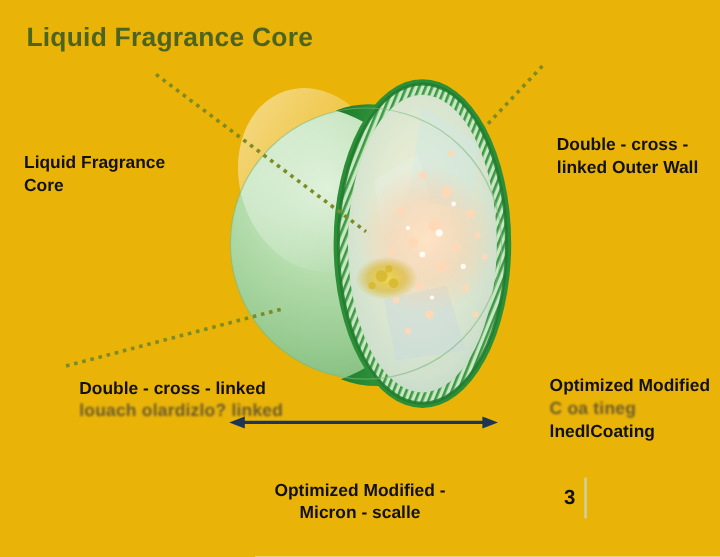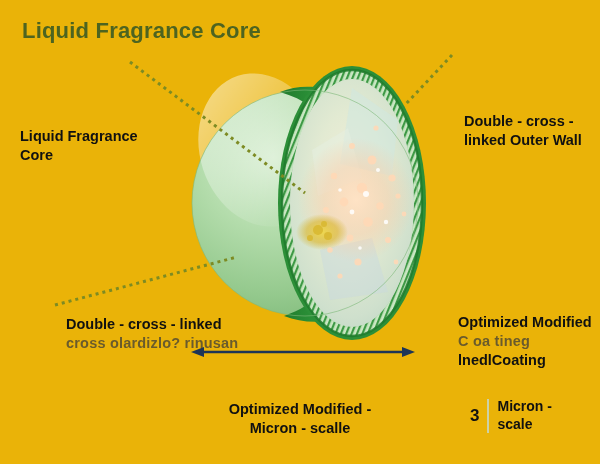--- a/index.html
+++ b/index.html
@@ -222,30 +222,29 @@
   </div>
 
   <div id="title">Liquid Fragrance Core</div>
 
   <div class="label" id="label-left-core">Liquid Fragrance Core</div>
 
   <div class="label" id="label-right-wall">Double - cross - linked Outer Wall</div>
 
   <div class="label" id="label-left-mod">
     <div>Double - cross - linked</div>
-    <div class="ghost">cross olardizlo? rinusan</div>
+    <div class="ghost">louach olardizlo? linked</div>
   </div>
 
   <div class="label" id="label-right-mod">
     <div>Optimized Modified</div>
     <div class="ghost">C oa tineg</div>
     <div>lnedlCoating</div>
   </div>
 
   <div class="label" id="label-bottom">Optimized Modified - Micron - scalle</div>
 
   <div id="scale-readout">
     <div id="scale-number">3</div>
     <div id="scale-divider"></div>
-    <div id="scale-text">Micron - scale</div>
   </div>
 
 </div>
 
 </body></html>

